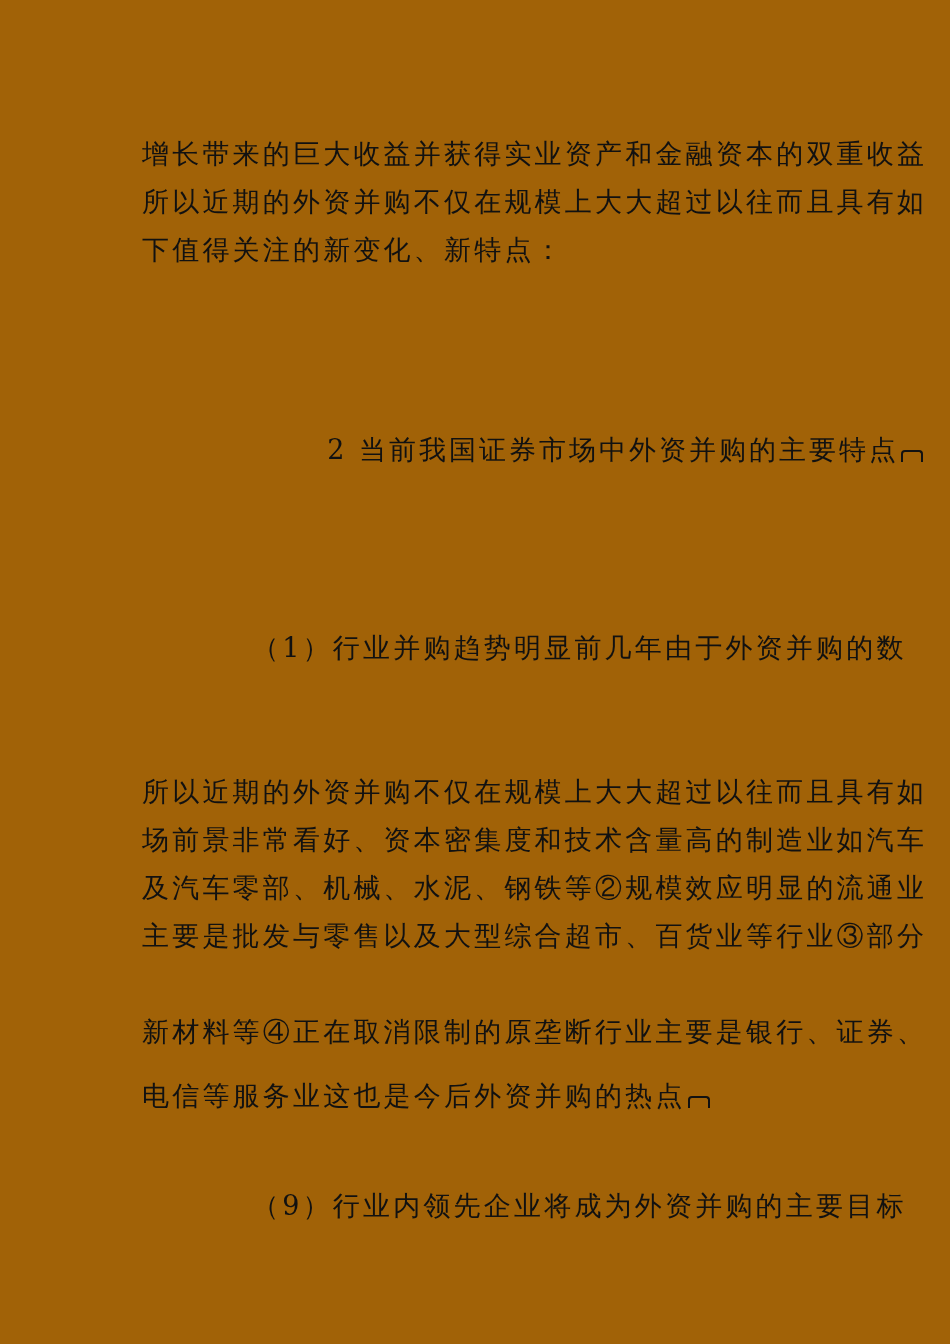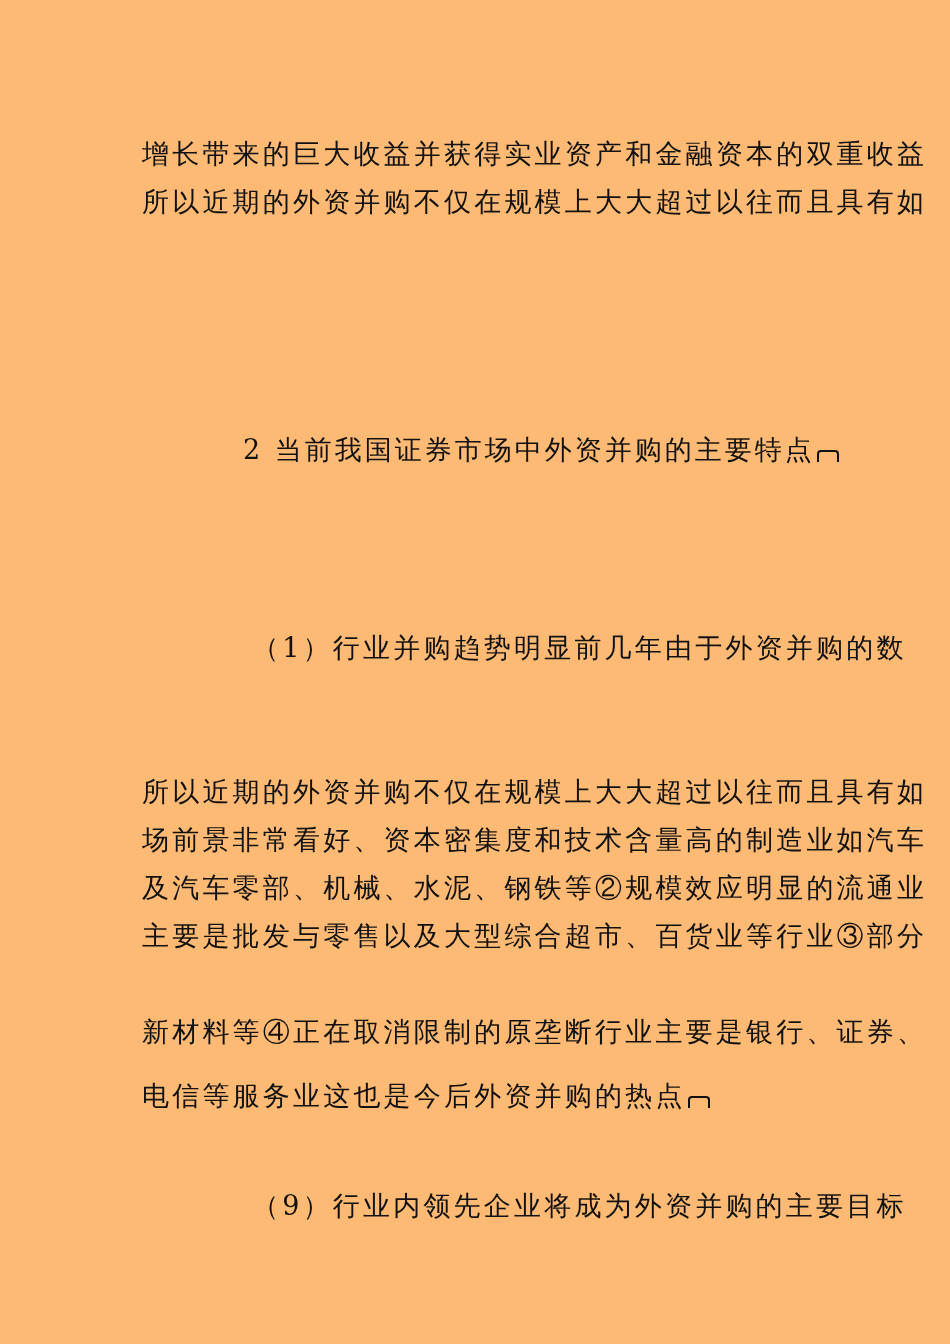--- a/index.html
+++ b/index.html
@@ -13,51 +13,52 @@
       position: relative;
       overflow: hidden;
       font-family: "DejaVu Serif", "Liberation Serif", serif;
       color: #111111;
     }
     .page {
       position: absolute;
       left: 0; top: 0;
       width: 950px;
       height: 1344px;
-      background: #fdba74;
+      background: #a16207;
     }
     .line {
       position: absolute;
       left: 142px;
       width: 680px;
       font-size: 27px;
       line-height: 36px;
       letter-spacing: 3.2px;
       white-space: nowrap;
     }
     .indent { left: 252px; }
-    .heading { left: 243px; letter-spacing: 3px; }
+    .heading { left: 243px; letter-spacing: 3px; text-align: right; }
     .mark {
       display: inline-block;
       width: 18px;
       height: 10px;
       border: 2px solid #111;
       border-bottom: none;
       border-radius: 4px 4px 0 0;
       margin-left: 2px;
       vertical-align: -3px;
     }
   </style>
 </head>
 <body>
 
 <div class="page">
 
   <div class="line" style="top:136px">增长带来的巨大收益并获得实业资产和金融资本的双重收益</div>
   <div class="line" style="top:184px">所以近期的外资并购不仅在规模上大大超过以往而且具有如</div>
+  <div class="line" style="top:232px">下值得关注的新变化、新特点：</div>
 
   <div class="line heading" style="top:432px">
     <span>2 当前我国证券市场中外资并购的主要特点</span><span class="mark"></span>
   </div>
 
   <div class="line indent" style="top:630px">（1）行业并购趋势明显前几年由于外资并购的数</div>
   <div class="line" style="top:774px">所以近期的外资并购不仅在规模上大大超过以往而且具有如</div>
   <div class="line" style="top:822px">场前景非常看好、资本密集度和技术含量高的制造业如汽车</div>
   <div class="line" style="top:870px">及汽车零部、机械、水泥、钢铁等②规模效应明显的流通业</div>
   <div class="line" style="top:918px">主要是批发与零售以及大型综合超市、百货业等行业③部分</div>

